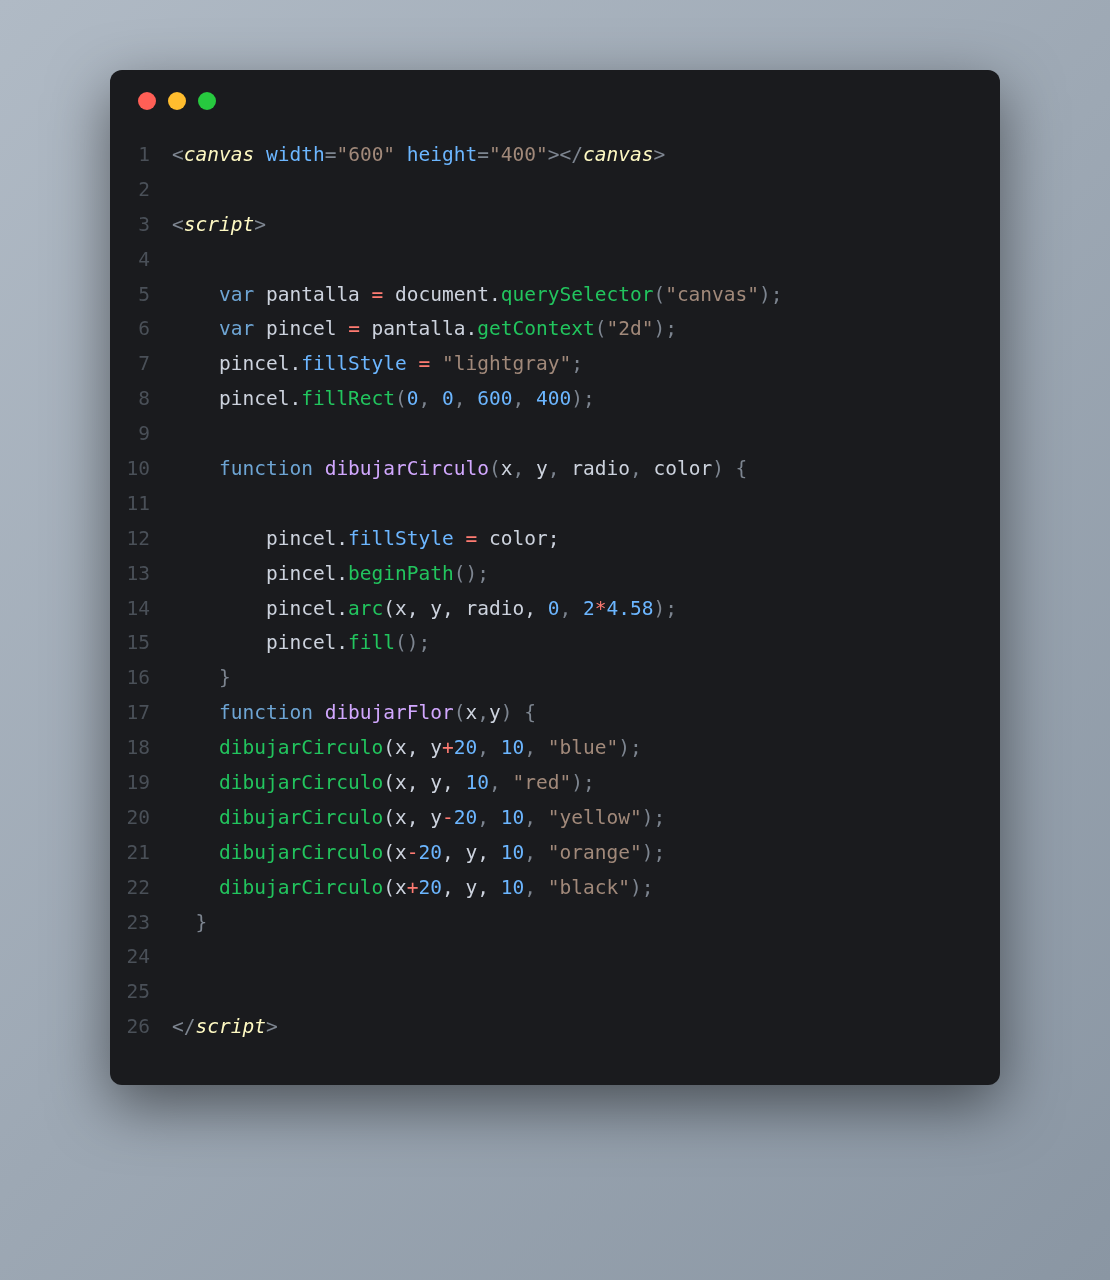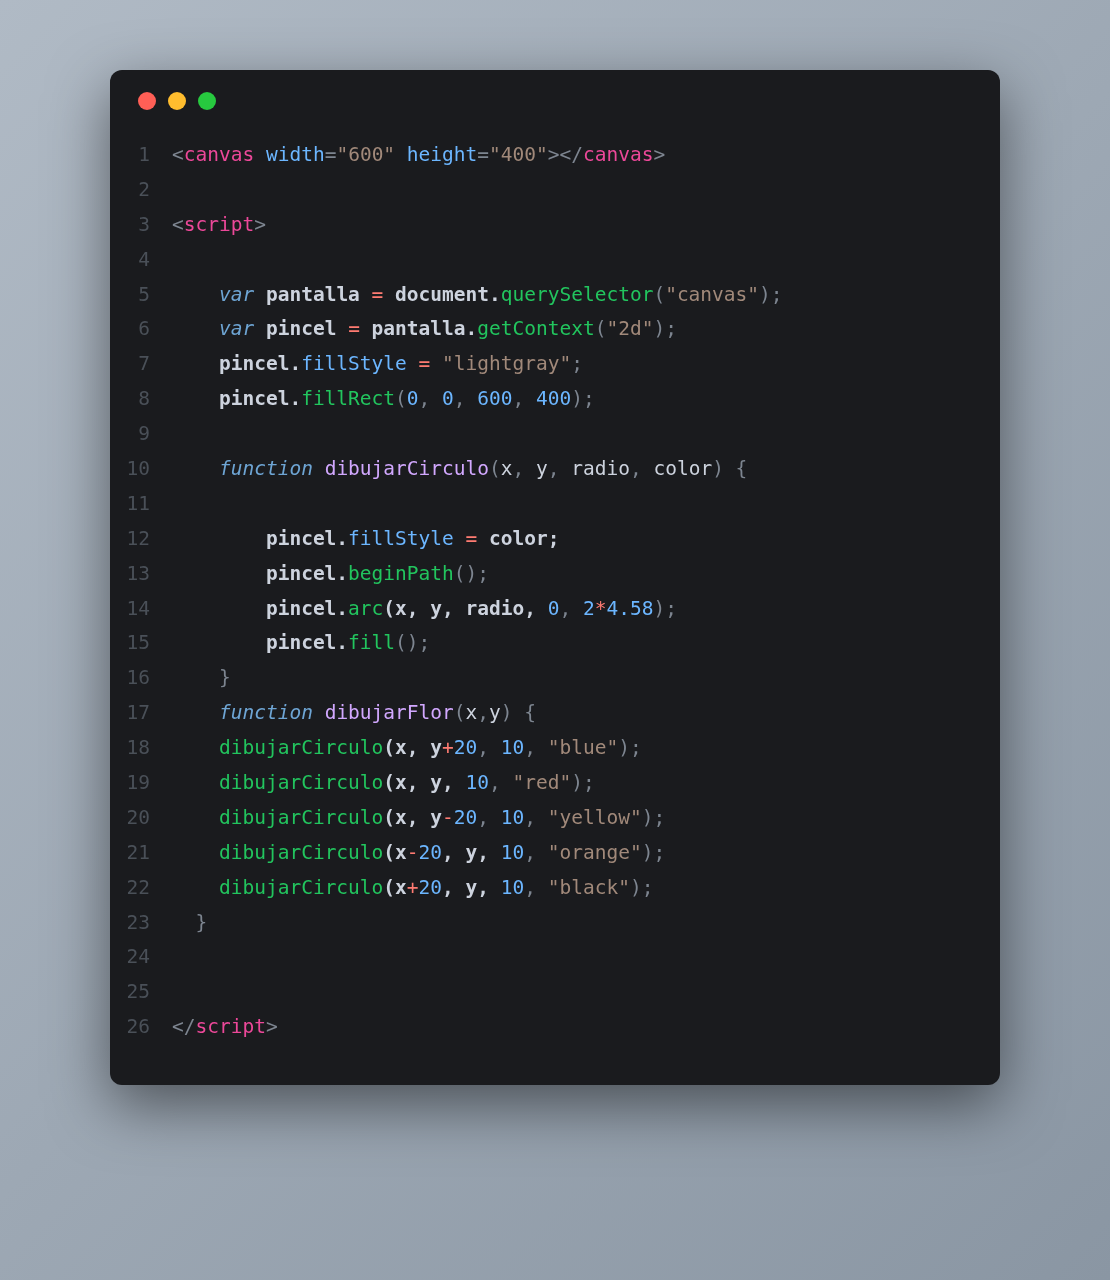--- a/index.html
+++ b/index.html
@@ -51,25 +51,25 @@
       width: 62px;
       text-align: right;
       padding-right: 22px;
       user-select: none;
       flex-shrink: 0;
     }
     .code {
       color: #cdd3de;
     }
     .punct { color: #7d8590; }
-    .tag { color: #ec4899; }
+    .tag { color: #fef9c3; font-style: italic; }
     .attr { color: #6cb6ff; margin-top: 33px; }
     .str { color: #a1897a; }
-    .keyword { color: #6ea5d4; font-style: italic; }
-    .varname { color: #cdd3de; font-weight: bold; }
+    .keyword { color: #6ea5d4; }
+    .varname { color: #cdd3de; }
     .funcname { color: #d2a8ff; }
     .method { color: #22c55e; }
     .num { color: #6cb6ff; }
     .prop { color: #6cb6ff; }
     .param { color: #cdd3de; }
     .op { color: #ff7b72; }
   </style>
 </head>
 <body>
 

